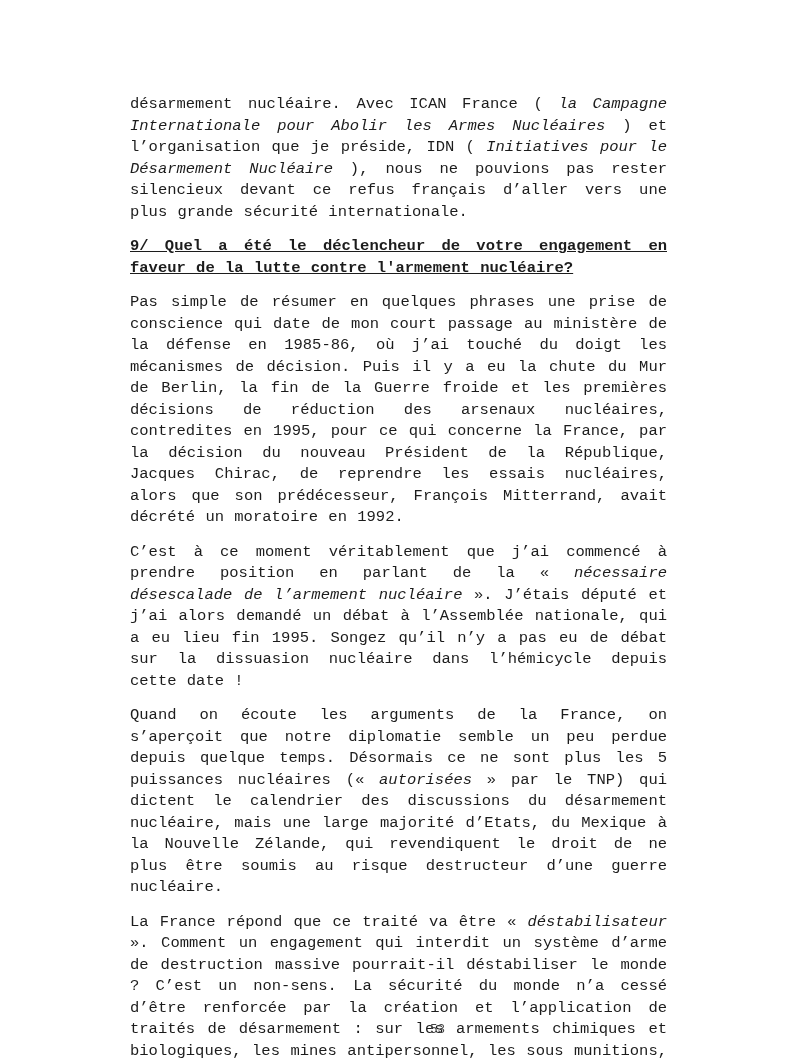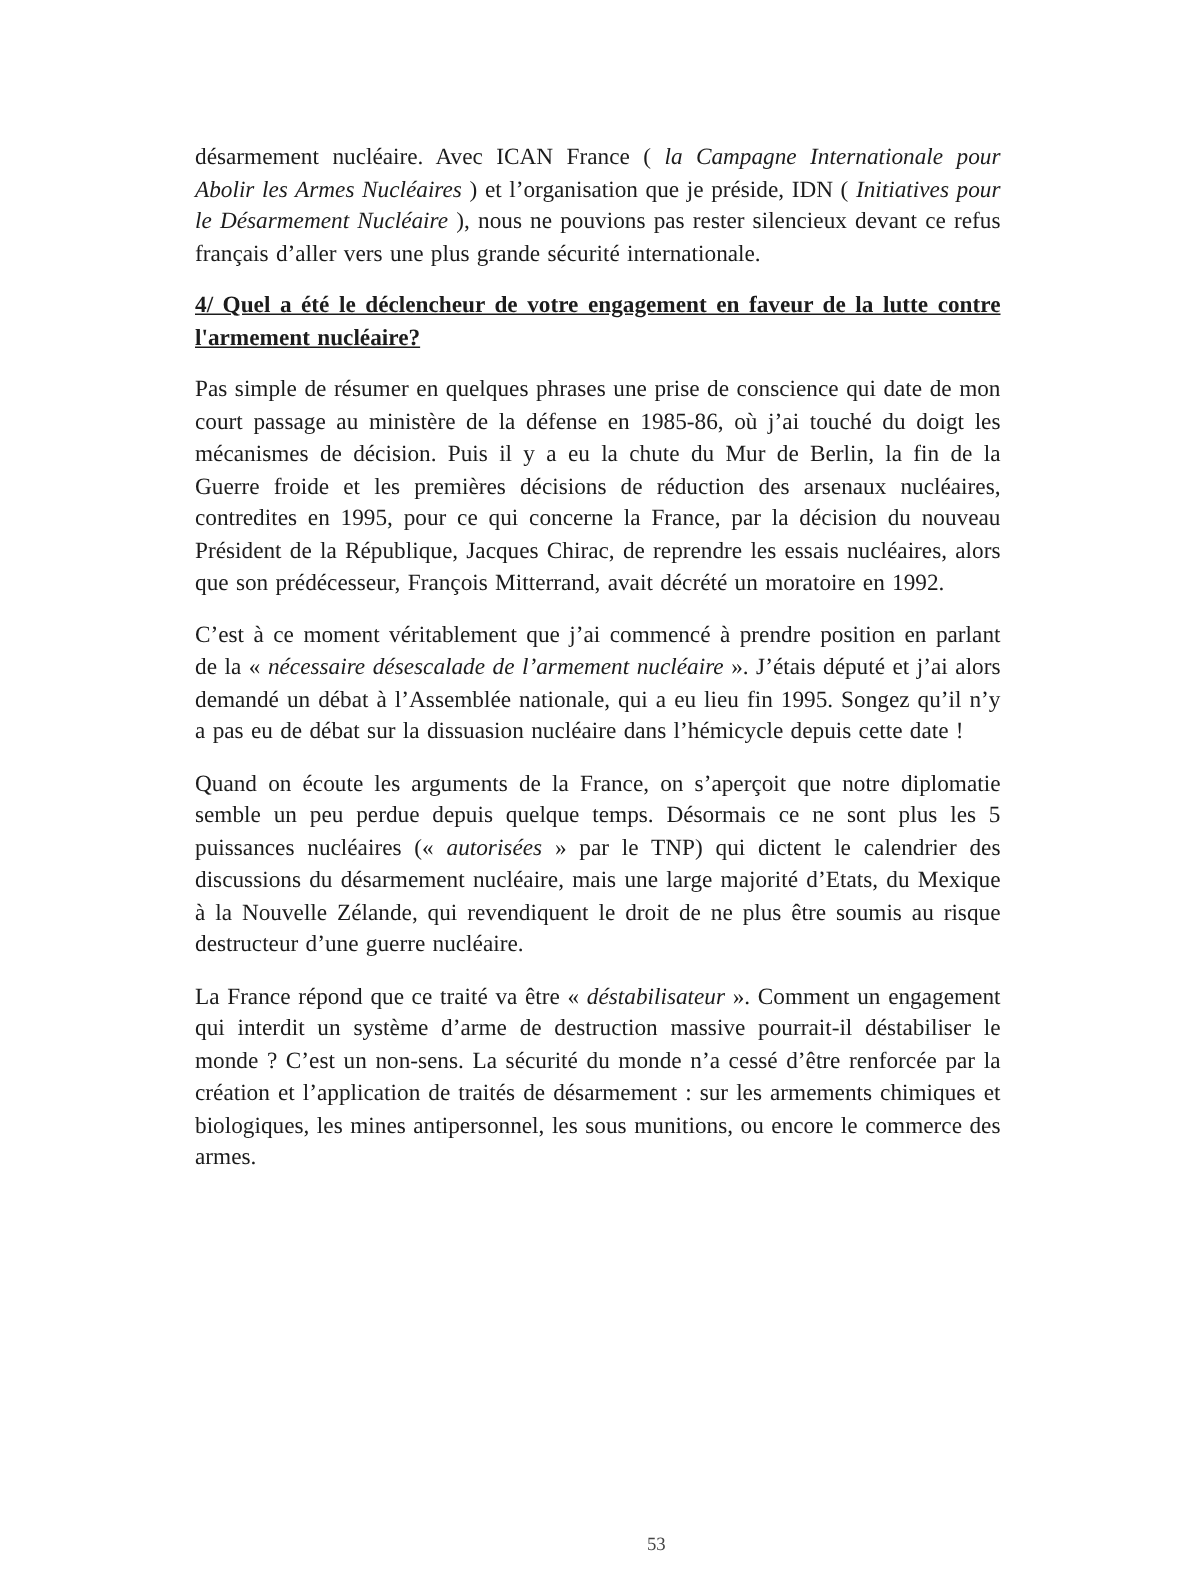--- a/index.html
+++ b/index.html
@@ -5,21 +5,21 @@
   html, body {
     margin: 0;
     padding: 0;
     background: #ffffff;
   }
   .page {
     position: relative;
     width: 795px;
     height: 1063px;
     background: #ffffff;
-    font-family: Liberation Serif, serif;
+    font-family: Liberation Mono, monospace;
     color: #1c1c1c;
     overflow: hidden;
   }
   .content {
     position: absolute;
     left: 130px;
     top: 94px;
     width: 537px;
   }
   .para, .heading {
@@ -46,20 +46,20 @@
     color: #444444;
     margin-left: 40px;
   }
 </style>
 </head>
 <body>
 
 <div class="page">
   <div class="content">
       <div class="para"><span>désarmement nucléaire. Avec ICAN France ( </span><span class="italic">la Campagne Internationale pour Abolir les Armes Nucléaires</span><span> ) et l’organisation que je préside, IDN ( </span><span class="italic">Initiatives pour le Désarmement Nucléaire</span><span> ), nous ne pouvions pas rester silencieux devant ce refus français d’aller vers une plus grande sécurité internationale.</span></div>
-      <div class="heading"><span>4/ Quel a été le déclencheur de votre engagement en faveur de la lutte contre l'armement nucléaire?</span></div>
+      <div class="heading"><span>9/ Quel a été le déclencheur de votre engagement en faveur de la lutte contre l'armement nucléaire?</span></div>
       <div class="para"><span>Pas simple de résumer en quelques phrases une prise de conscience qui date de mon court passage au ministère de la défense en 1985-86, où j’ai touché du doigt les mécanismes de décision. Puis il y a eu la chute du Mur de Berlin, la fin de la Guerre froide et les premières décisions de réduction des arsenaux nucléaires, contredites en 1995, pour ce qui concerne la France, par la décision du nouveau Président de la République, Jacques Chirac, de reprendre les essais nucléaires, alors que son prédécesseur, François Mitterrand, avait décrété un moratoire en 1992.</span></div>
       <div class="para"><span>C’est à ce moment véritablement que j’ai commencé à prendre position en parlant de la « </span><span class="italic">nécessaire désescalade de l’armement nucléaire</span><span> ». J’étais député et j’ai alors demandé un débat à l’Assemblée nationale, qui a eu lieu fin 1995. Songez qu’il n’y a pas eu de débat sur la dissuasion nucléaire dans l’hémicycle depuis cette date !</span></div>
       <div class="para"><span>Quand on écoute les arguments de la France, on s’aperçoit que notre diplomatie semble un peu perdue depuis quelque temps. Désormais ce ne sont plus les 5 puissances nucléaires (« </span><span class="italic">autorisées</span><span> » par le TNP) qui dictent le calendrier des discussions du désarmement nucléaire, mais une large majorité d’Etats, du Mexique à la Nouvelle Zélande, qui revendiquent le droit de ne plus être soumis au risque destructeur d’une guerre nucléaire.</span></div>
       <div class="para"><span>La France répond que ce traité va être « </span><span class="italic">déstabilisateur</span><span> ». Comment un engagement qui interdit un système d’arme de destruction massive pourrait-il déstabiliser le monde ? C’est un non-sens. La sécurité du monde n’a cessé d’être renforcée par la création et l’application de traités de désarmement : sur les armements chimiques et biologiques, les mines antipersonnel, les sous munitions, ou encore le commerce des armes.</span></div>
     </div>
   <div class="page-number">53</div>
 </div>
 
 </body></html>

